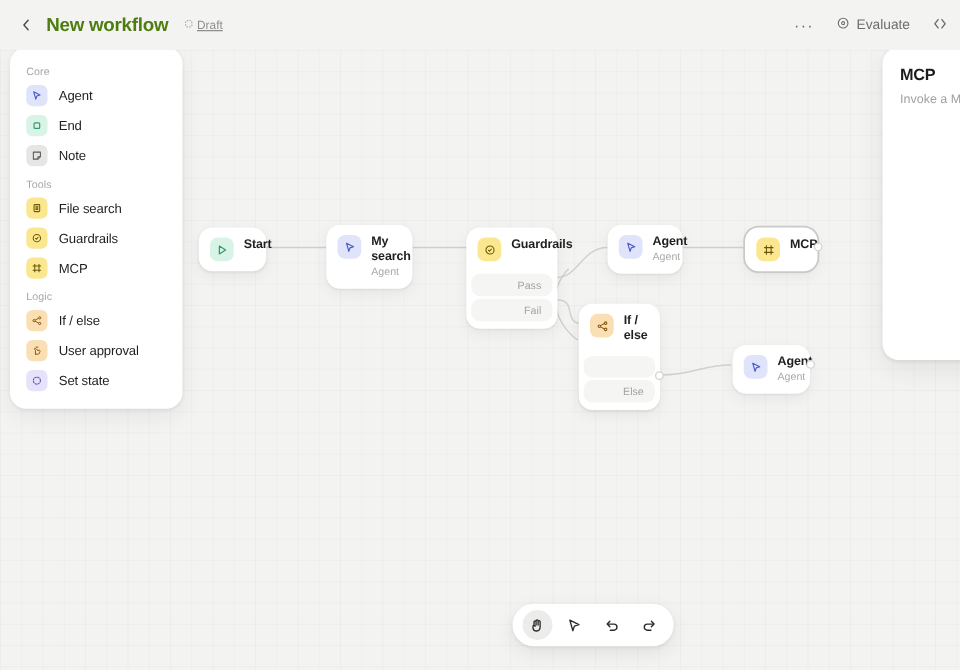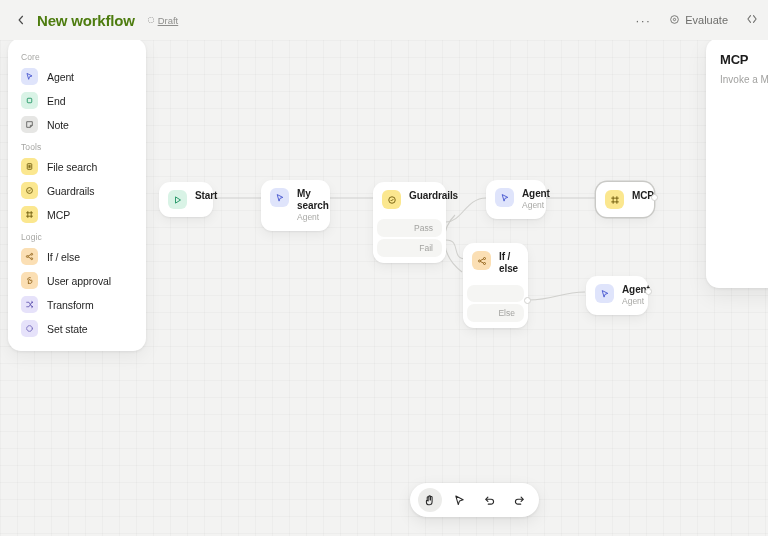--- a/index.html
+++ b/index.html
@@ -330,31 +330,20 @@
             <path d="M6 13 L6 8 C6 7 4.5 6.5 4.5 5.5 C4.5 4.5 5.5 4 6.5 5 L9 7.5"></path>
             <path d="M9 7.5 L11.5 7.5 C12.3 7.5 12.8 8.2 12.5 9 L11.5 12 C11.2 12.7 10.6 13 10 13 L6 13"></path>
             <path d="M7 3 L9.5 3"></path>
           </svg>
       </span>
       <span class="pal-label">User approval</span>
     </div>
 
     <div class="pal-item">
       <span class="pal-ic" style="background:#e6e2fa;color:#5b4fae">
-        <svg width="9" height="9" viewBox="0 0 16 16" fill="none" stroke="currentColor" stroke-width="1.4" stroke-linecap="round">
-            <path d="M3 4 L7 4 L12 12 L13.5 12"></path>
-            <path d="M3 12 L7 12 L12 4 L13.5 4"></path>
-            <path d="M12 2.6 L13.8 4 L12 5.4"></path>
-            <path d="M12 10.6 L13.8 12 L12 13.4"></path>
-          </svg>
-      </span>
-      <span class="pal-label">Transform</span>
-    </div>
-    <div class="pal-item">
-      <span class="pal-ic" style="background:#e6e2fa;color:#5b4fae">
         <svg width="9" height="9" viewBox="0 0 16 16" fill="none" stroke="currentColor" stroke-width="1.5" stroke-linecap="round" stroke-dasharray="2 2">
             <circle cx="8" cy="8" r="5"></circle>
           </svg>
       </span>
       <span class="pal-label">Set state</span>
     </div>
   </div>
 
   <div class="rpanel">
     <div class="rp-title">MCP</div>

